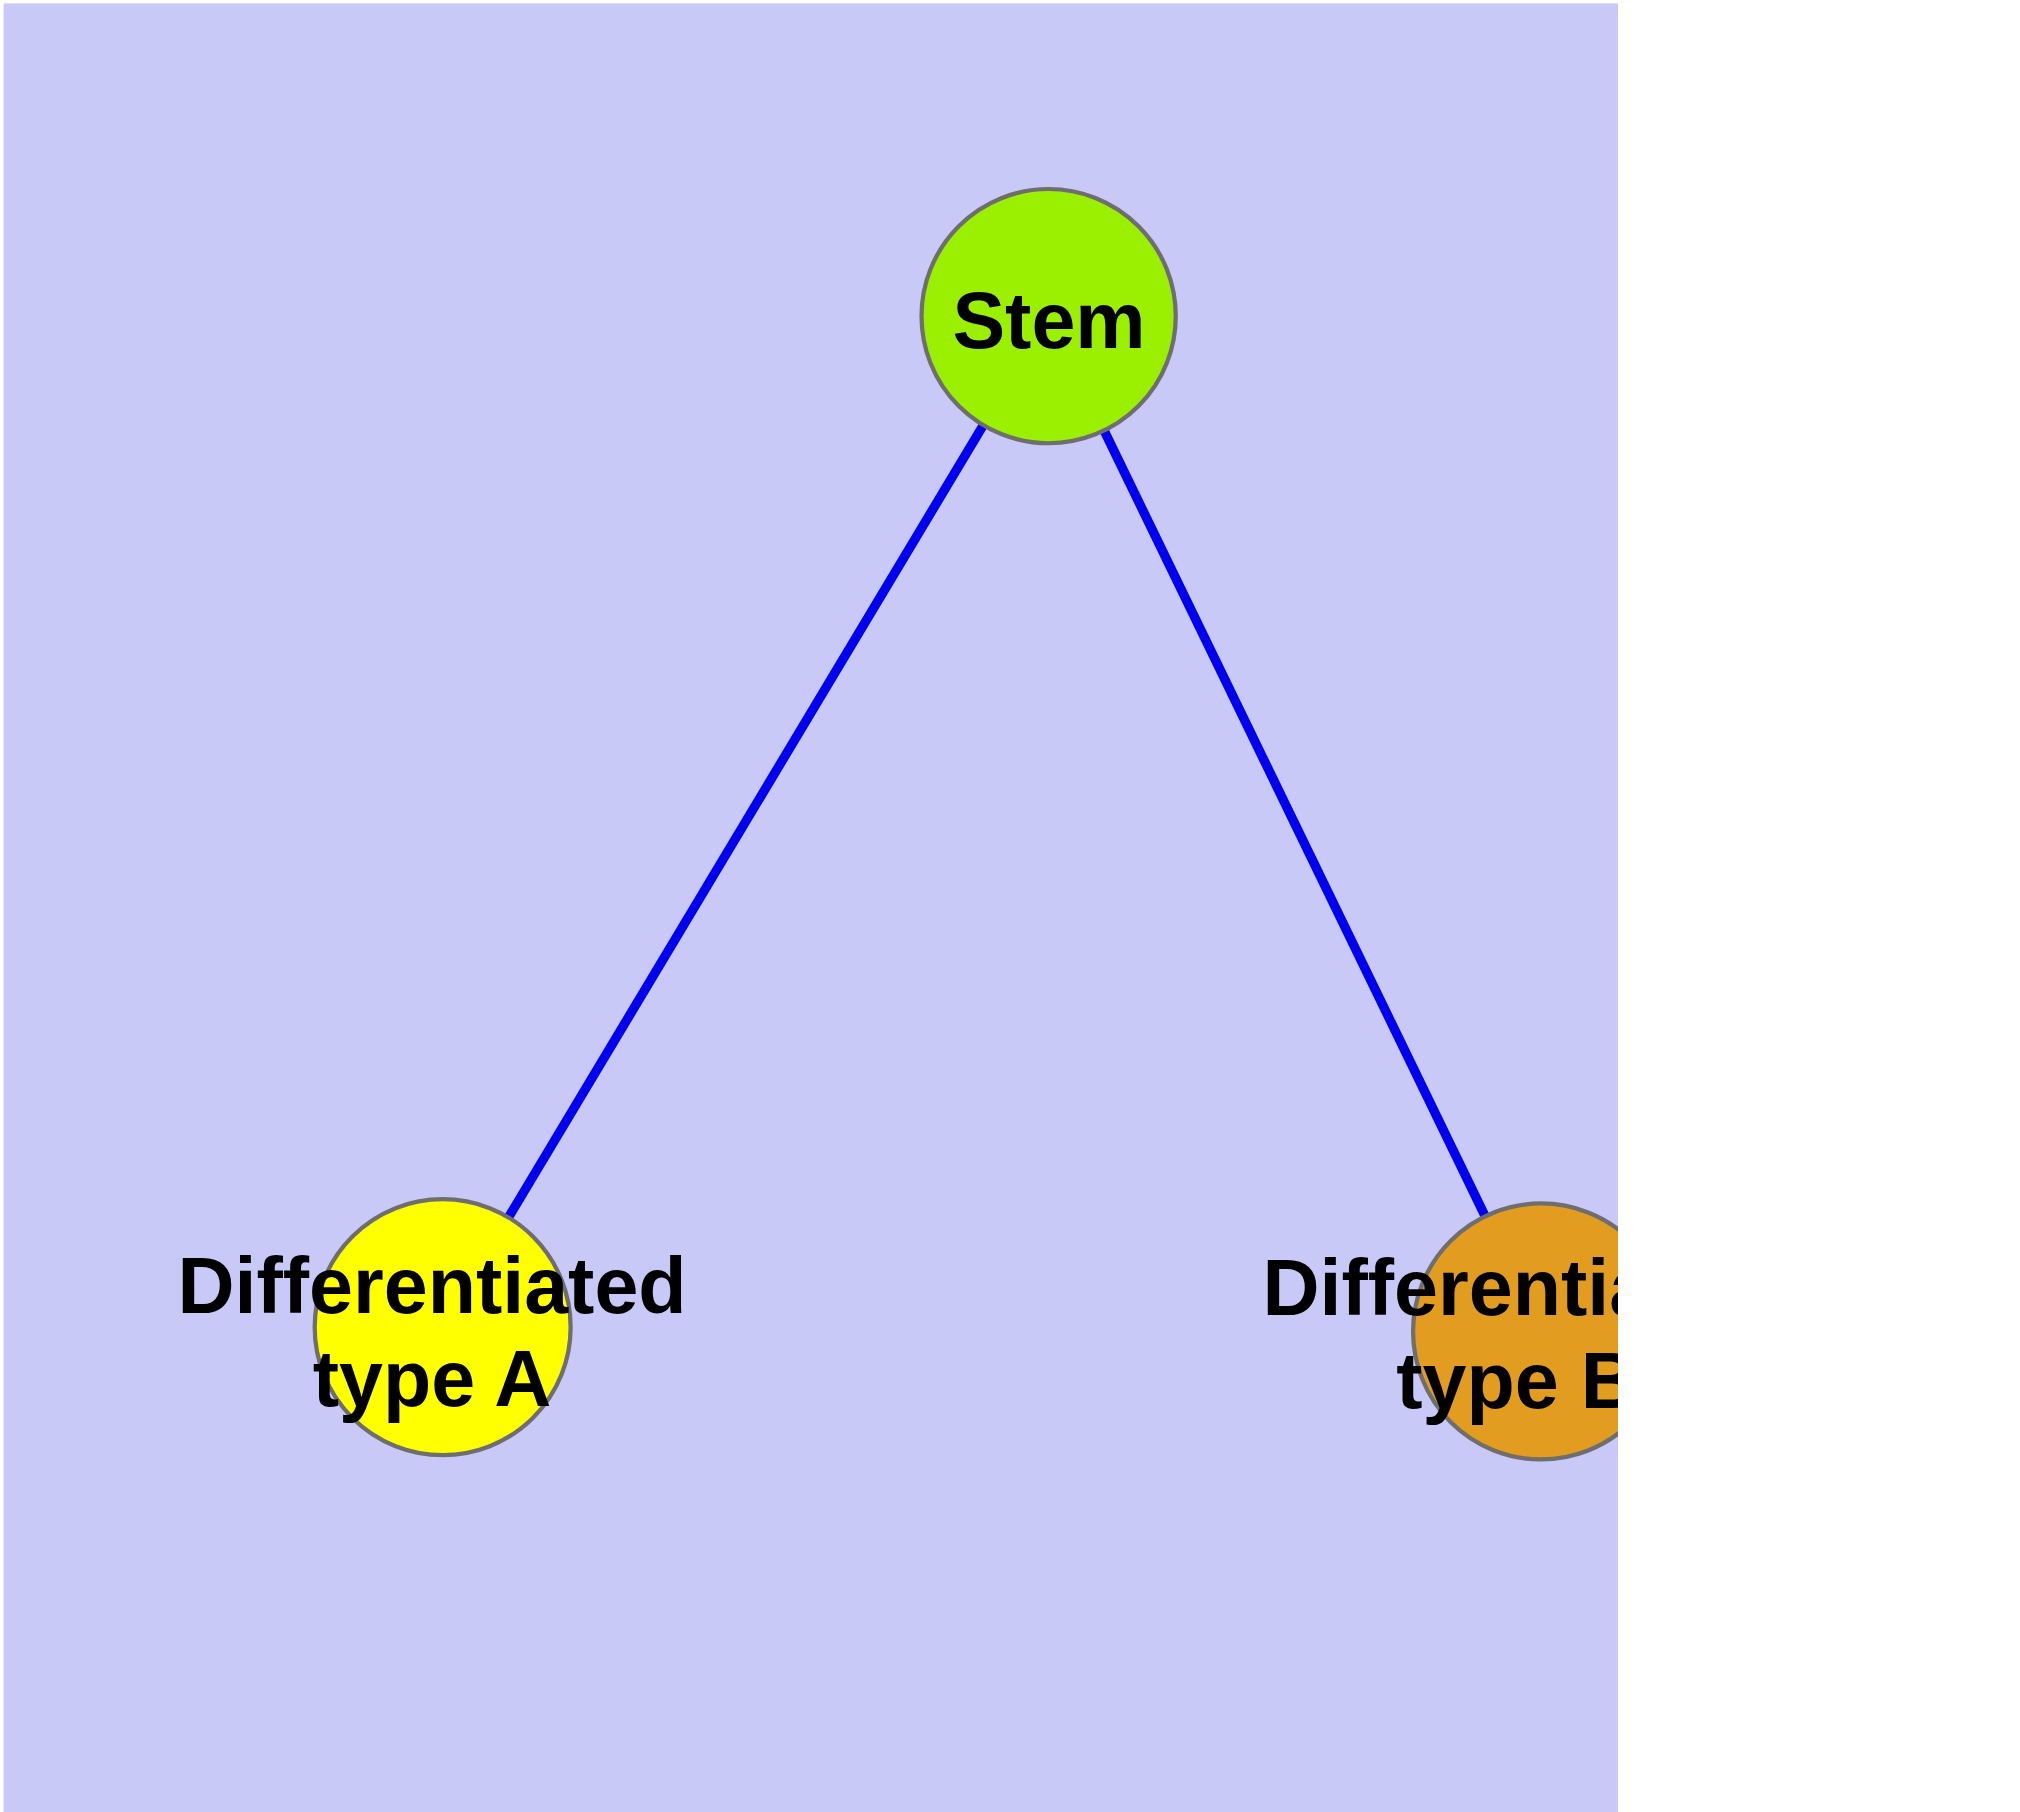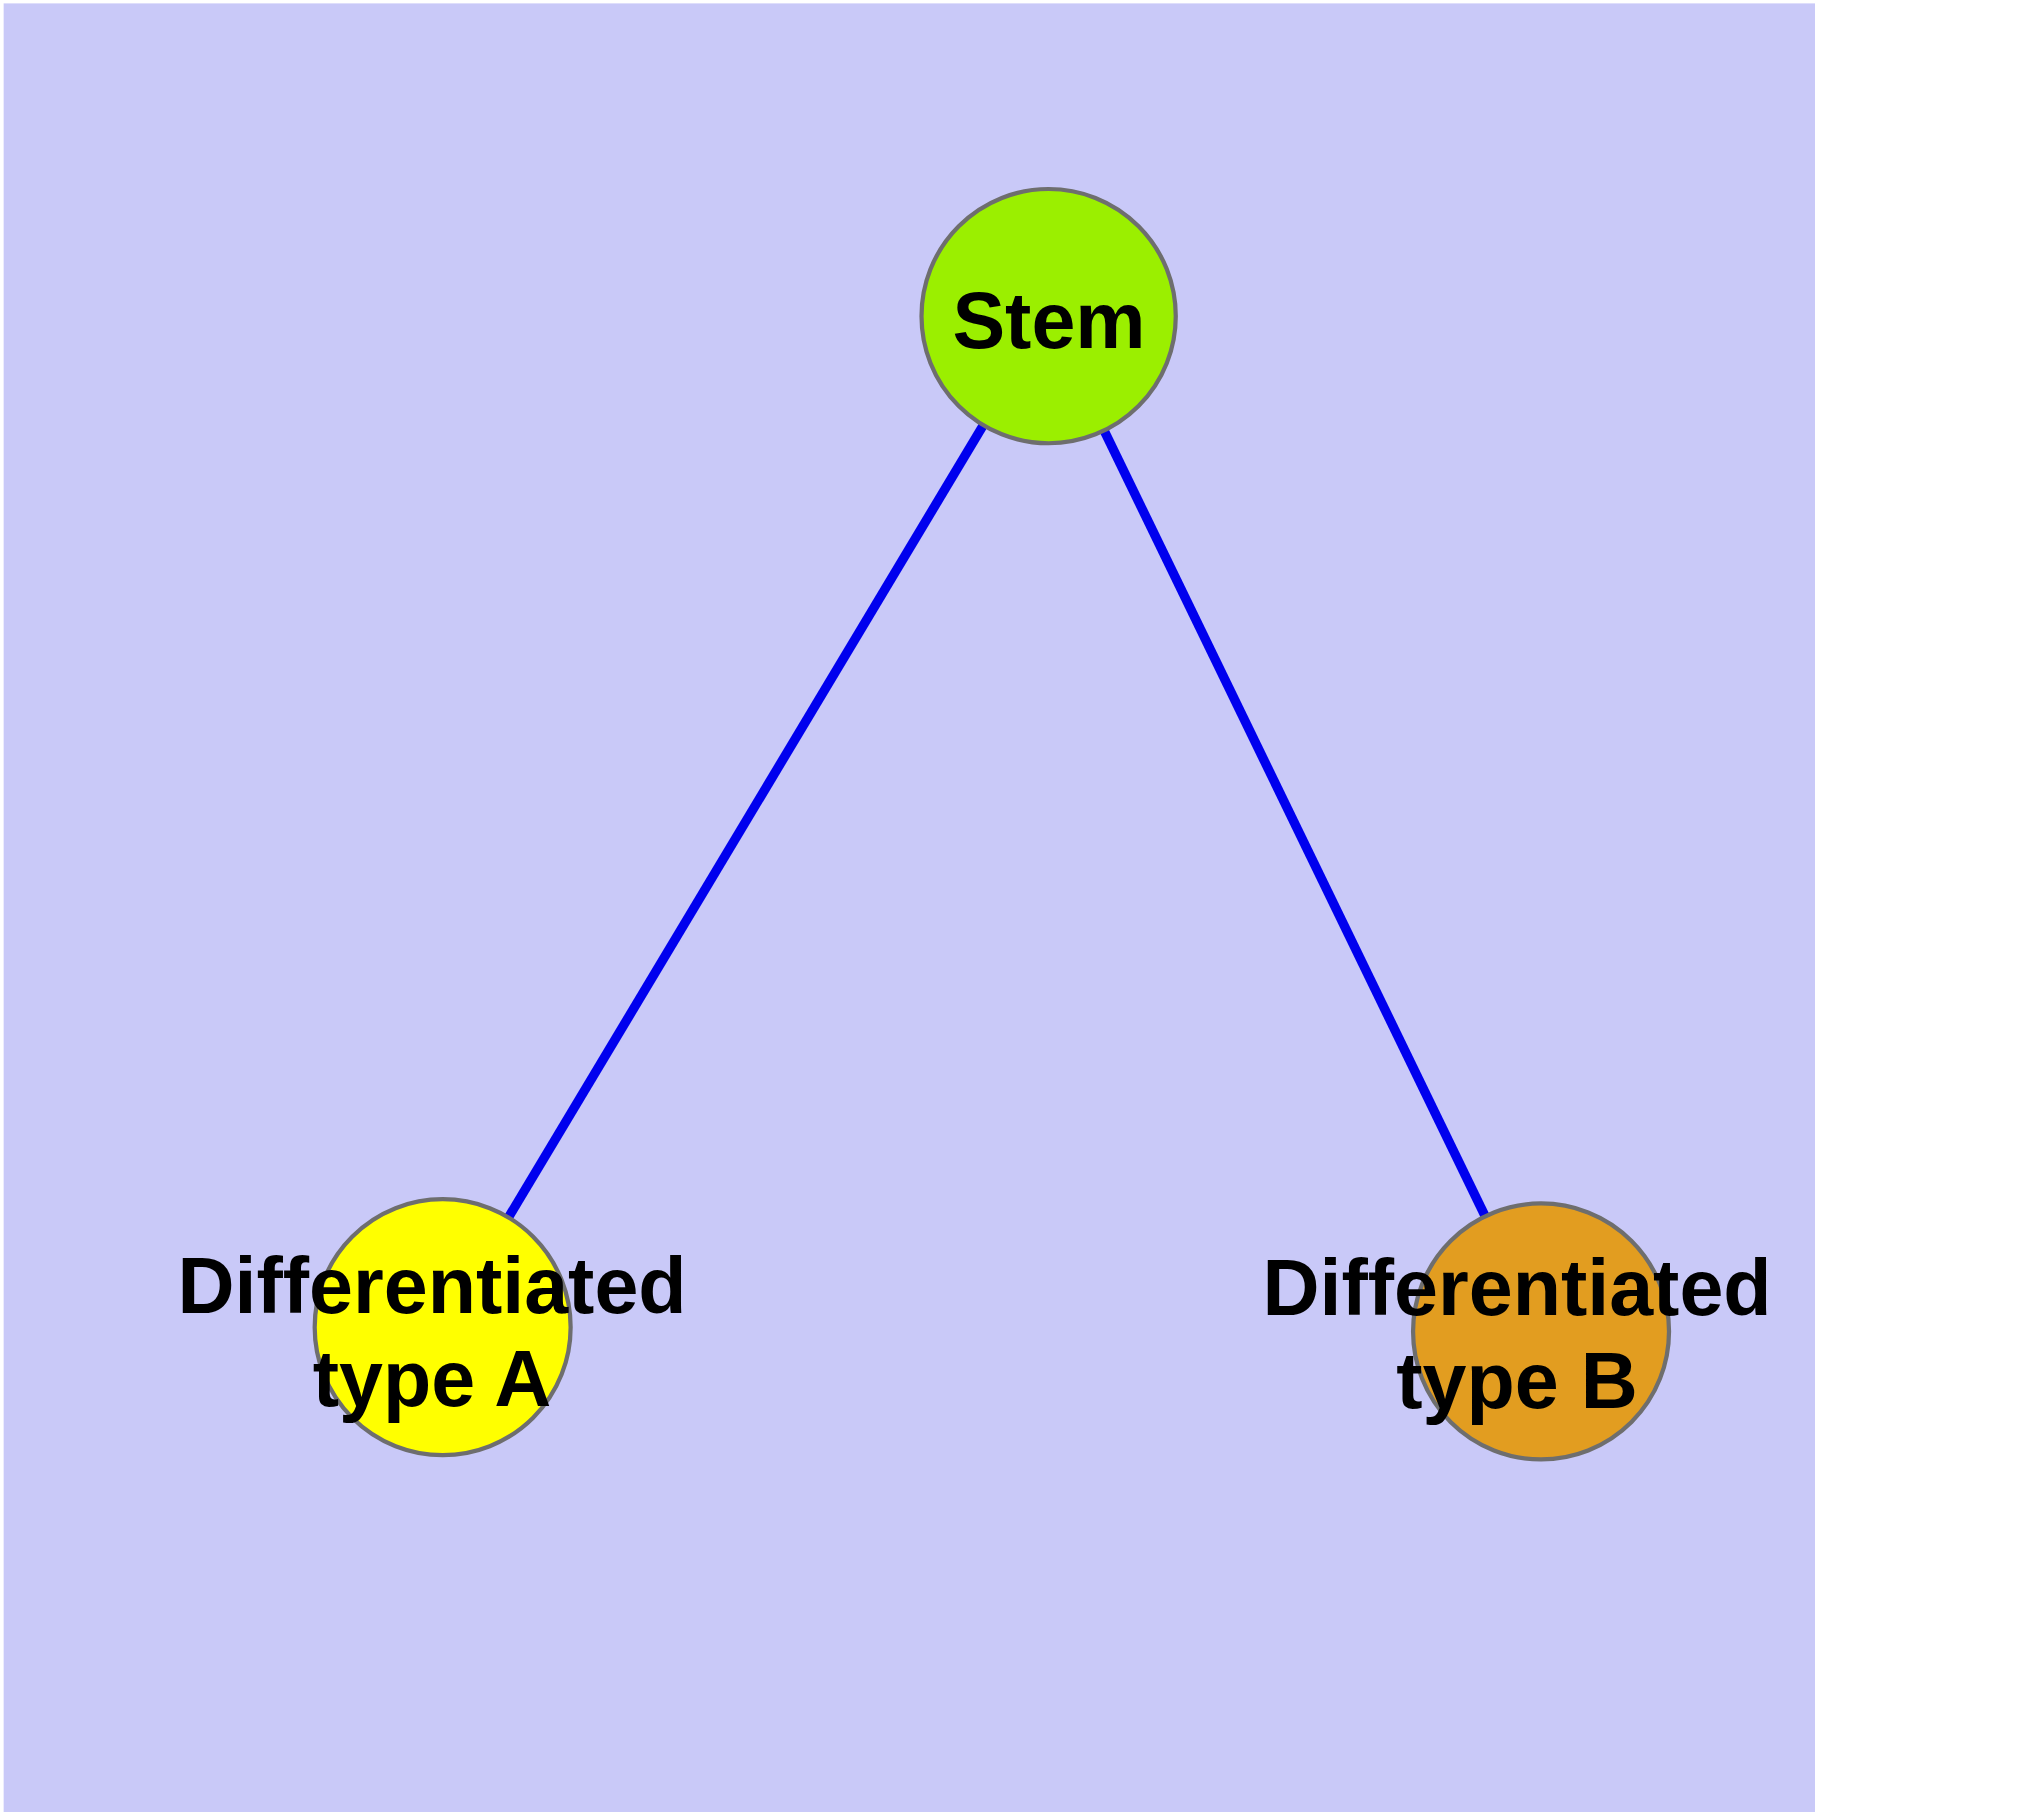--- a/index.html
+++ b/index.html
@@ -3,21 +3,21 @@
 <meta charset="utf-8">
 <style>
   html, body {
     margin: 0;
     padding: 0;
     background: #ffffff;
     font-family: "Liberation Sans", sans-serif;
   }
   .canvas {
     position: relative;
-    width: 1815px;
+    width: 1618px;
     height: 1812px;
     overflow: hidden;
   }
   .graph-svg {
     position: absolute;
     left: 0;
     top: 0;
     display: block;
   }
   .edge {

